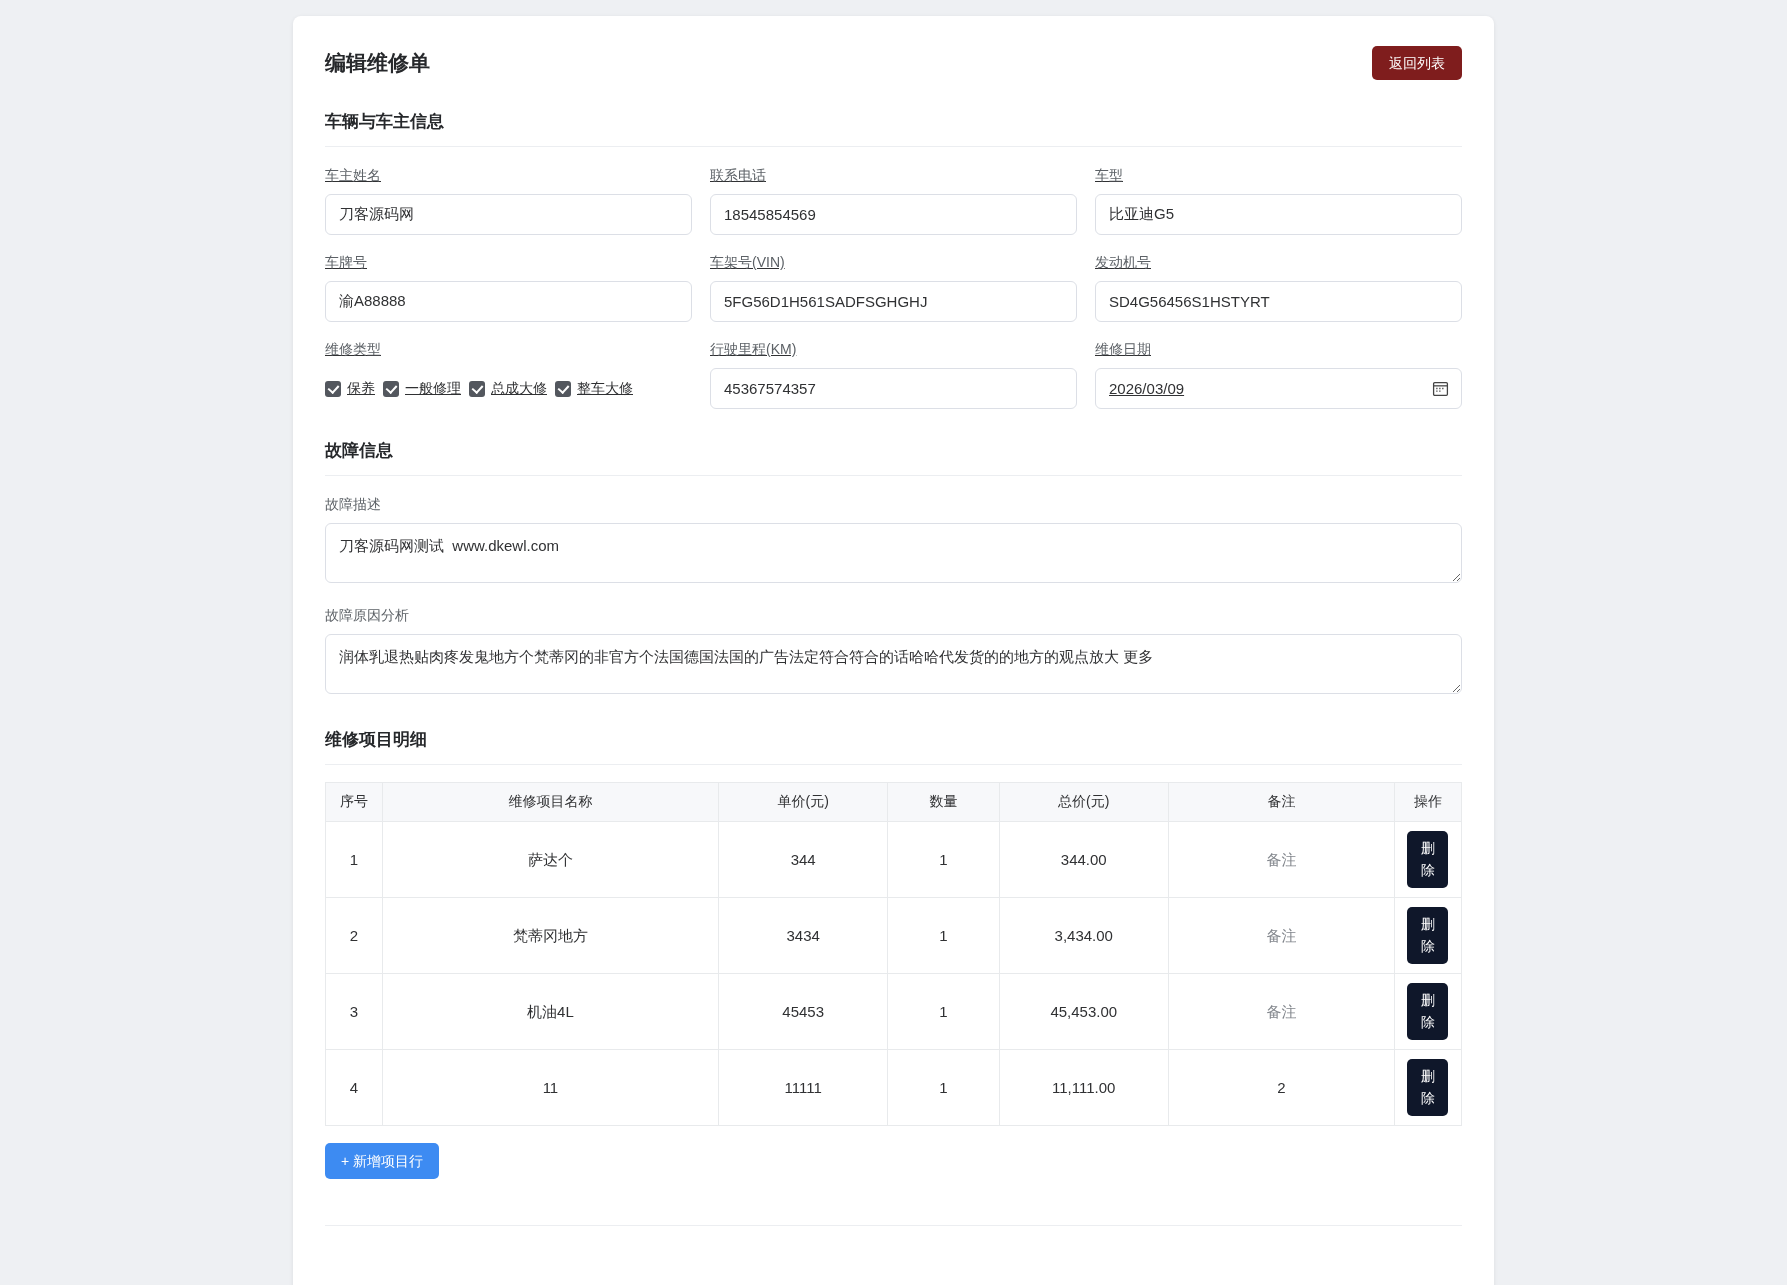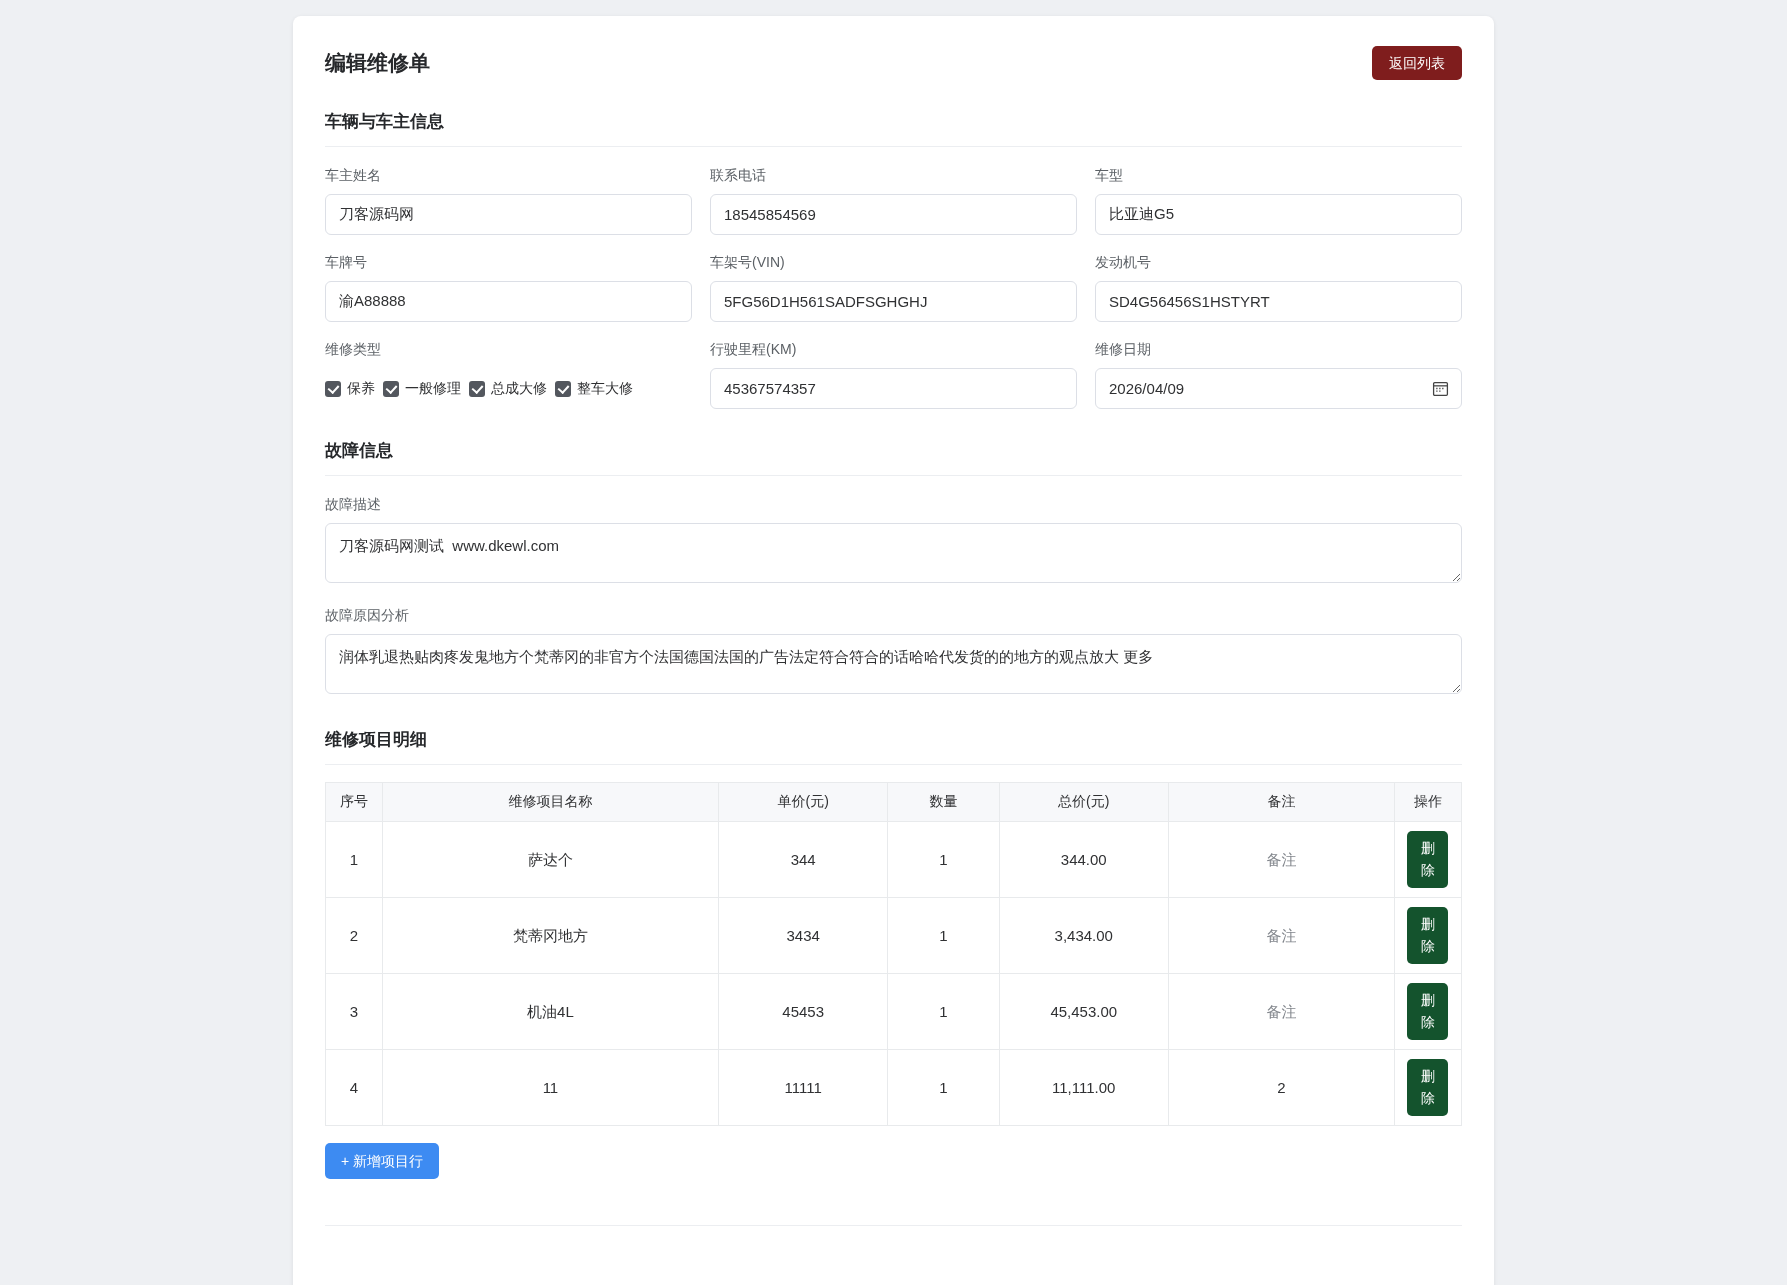--- a/index.html
+++ b/index.html
@@ -41,20 +41,21 @@
     margin-top: 30px;
     padding-bottom: 13px;
     border-bottom: 1px solid #eceef1;
   }
   .form-grid {
     display: grid;
     grid-template-columns: repeat(3, 1fr);
     column-gap: 18px;
     row-gap: 19px;
     margin-top: 20px;
+    text-decoration: underline;
   }
   .field-label { display: block; font-size: 14px; color: #5c6166; margin-bottom: 9px; }
   .text-input {
     width: 100%;
     height: 41px;
     border: 1px solid #dcdfe6;
     border-radius: 6px;
     padding: 0 13px;
     font-size: 15px;
     font-family: inherit;
@@ -140,21 +141,21 @@
     border: none;
     background: transparent;
     text-align: center;
     font-size: 15px;
     font-family: inherit;
     color: #303133;
     outline: none;
   }
   .cell-input::placeholder { color: #82868c; }
   .btn-delete {
-    background: #14532d;
+    background: #0f172a;
     color: #fff;
     border: none;
     border-radius: 5px;
     width: 41px;
     padding: 7px 9px;
     font-size: 14px;
     font-family: inherit;
     line-height: 1.55;
     word-break: break-all;
     white-space: normal;
@@ -233,21 +234,21 @@
         </span>
       </div>
     </div>
     <div>
       <span class="field-label">行驶里程(KM)</span>
       <input class="text-input" value="45367574357" style="">
     </div>
     <div>
       <span class="field-label">维修日期</span>
       <div class="date-box">
-        <span>2026/04/09</span>
+        <span>2026/03/09</span>
         <svg class="cal-icon" viewBox="0 0 16 16" fill="none" stroke="currentColor" stroke-width="1.2">
           <rect x="1.5" y="2.5" width="13" height="12" rx="1"></rect>
           <line x1="1.5" y1="5.5" x2="14.5" y2="5.5"></line>
           <line x1="4" y1="8" x2="5.2" y2="8"></line>
           <line x1="6.8" y1="8" x2="8" y2="8"></line>
           <line x1="9.6" y1="8" x2="10.8" y2="8"></line>
           <line x1="4" y1="10.5" x2="5.2" y2="10.5"></line>
           <line x1="6.8" y1="10.5" x2="8" y2="10.5"></line>
         </svg>
       </div>

